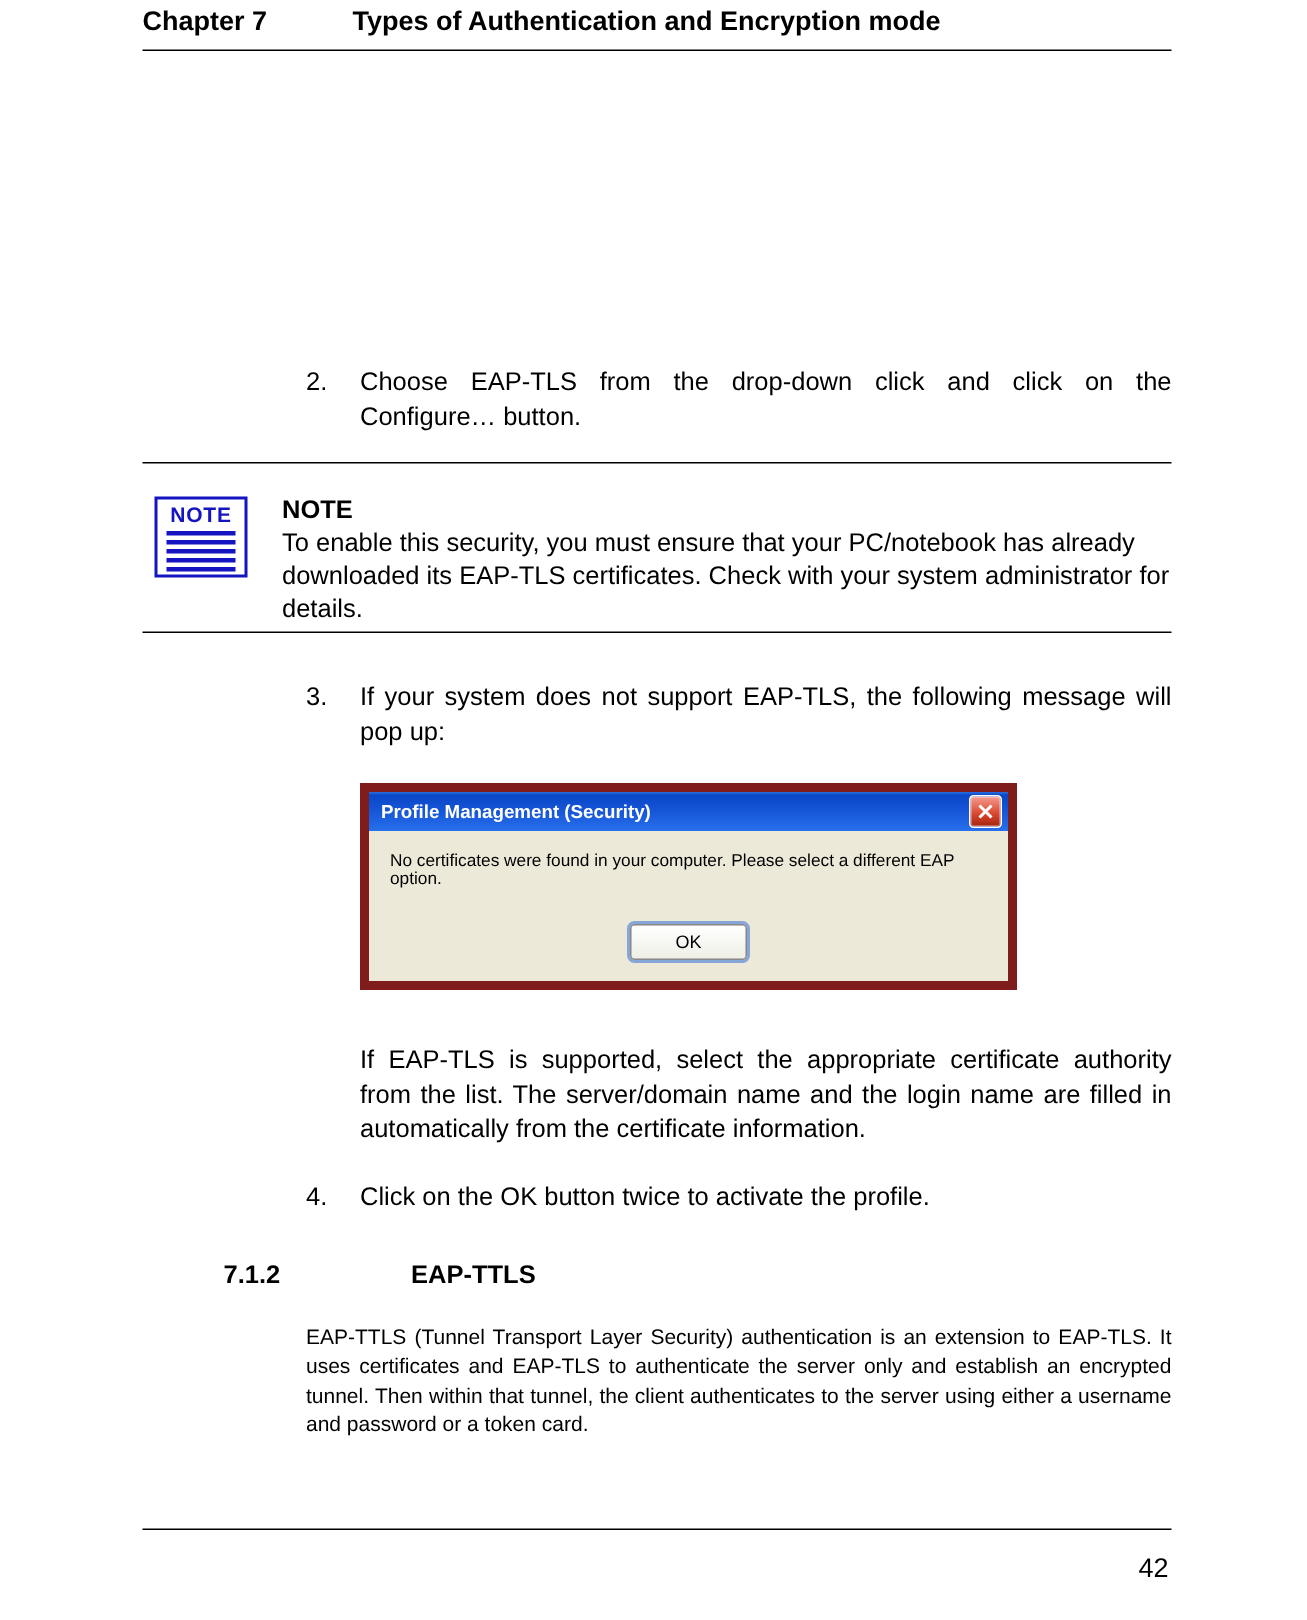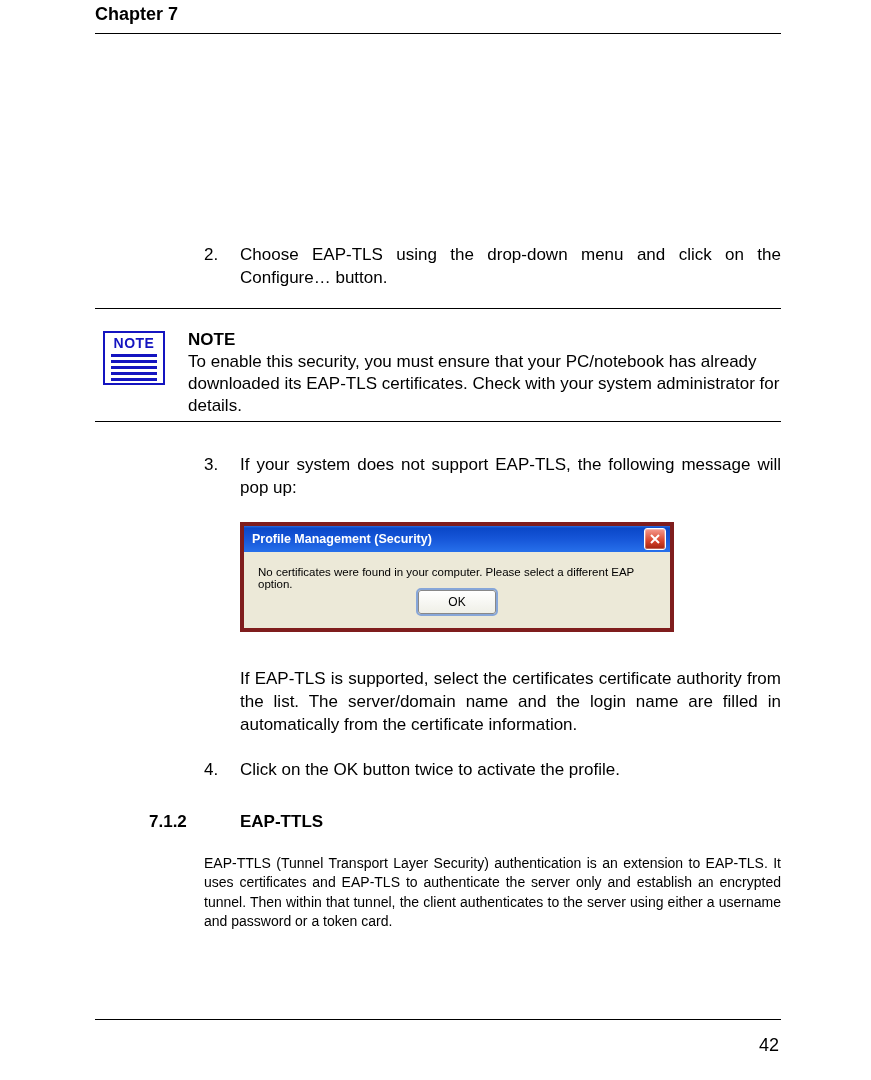--- a/index.html
+++ b/index.html
@@ -63,21 +63,21 @@
   .note-line { width: 46px; height: 3px; background:#1414c0; }
   .note-text { flex:1; font-size:17px; line-height:1.3; }
   .note-heading { font-weight: bold; }
   .justify { text-align: justify; }
 
   
   .dialog {
     width: 426px;
     margin-left: 145px;
     margin-top: 22px;
-    border: 4px solid #7f1d1d;
+    border: 6px solid #7f1d1d;
     background: #ece9d8;
     font-family: "Tahoma", sans-serif;
   }
   .titlebar {
     height: 26px;
     background: linear-gradient(to bottom,#2a6fe0 0%, #0a47c8 8%, #1656d8 50%, #2770eb 100%);
     display: flex; align-items: center;
     padding: 0 4px 0 8px;
     justify-content: space-between;
   }
@@ -89,21 +89,21 @@
     border-radius: 3px;
     color:#fff; font-weight:bold; font-size:12px;
     display:flex; align-items:center; justify-content:center;
     box-shadow: inset 0 0 0 1px rgba(255,255,255,.3);
   }
   .dialog-body {
     padding: 14px 14px 10px 14px;
     font-size: 11.5px;
     color:#000;
   }
-  .dialog-msg { margin-bottom: 0; }
+  .dialog-msg { margin-bottom: 24px; }
   .ok-btn-row { display:flex; justify-content:center; padding-bottom: 4px;}
   .ok-btn {
     width: 76px; height: 22px;
     font-size: 12px;
     border: 1px solid #888;
     outline: 2px solid #87a6d8;
     border-radius: 3px;
     background: linear-gradient(to bottom,#fff,#efefe7);
     display:flex; align-items:center; justify-content:center;
   }
@@ -113,20 +113,21 @@
     font-size: 17px;
     line-height: 1.35;
     margin-top: 36px;
   }
   .sec-row {
     display:flex;
     margin-left: 54px;
     font-weight: bold;
     font-size: 17px;
     margin-top: 30px;
+    gap: 34px;
   }
   .sec-num { width: 91px; flex:0 0 91px; }
   .sec-para {
     margin-left: 109px;
     font-size: 14px;
     line-height: 1.38;
     text-align: justify;
     margin-top: 22px;
   }
   .footer-line {
@@ -142,28 +143,29 @@
     font-size: 18px;
   }
   b { font-weight: normal; }
 </style>
 </head>
 <body>
 
 <div class="page">
   <div class="header-line">
     <span class="header-ch">Chapter 7</span>
+    <span class="header-title">Types of Authentication and Encryption mode</span>
   </div>
 
   <div style="height: 210px;"></div>
 
   <div class="step">
     <span class="step-num">2.</span>
     <span class="step-text justify">
-      <span>Choose </span><b>EAP-TLS</b><span> using the drop-down menu and click on the </span><b>Configure…</b><span> button.</span>
+      <span>Choose </span><b>EAP-TLS</b><span> from the drop-down click and click on the </span><b>Configure…</b><span> button.</span>
     </span>
   </div>
 
   <div class="note-block">
     <div class="note-icon-col">
       <div class="note-icon-box">
         <div class="note-word">NOTE</div>
         <div class="note-lines">
           <div class="note-line"></div>
           <div class="note-line"></div>
@@ -198,21 +200,21 @@
     <div class="dialog-body">
       <div class="dialog-msg">No certificates were found in your computer.  Please select a different EAP option.</div>
       <div class="ok-btn-row">
         <div class="ok-btn">
           <span>OK</span>
         </div>
       </div>
     </div>
   </div>
 
-  <div class="body-para justify">If EAP-TLS is supported, select the certificates certificate authority from the list. The server/domain name and the login name are filled in automatically from the certificate information.</div>
+  <div class="body-para justify">If EAP-TLS is supported, select the appropriate certificate authority from the list. The server/domain name and the login name are filled in automatically from the certificate information.</div>
 
   <div class="step" style="margin-top:22px;">
     <span class="step-num">4.</span>
     <span class="step-text">
       <span>Click on the </span><b>OK</b><span> button twice to activate the profile.</span>
     </span>
   </div>
 
   <div class="sec-row">
     <span class="sec-num">7.1.2</span>

